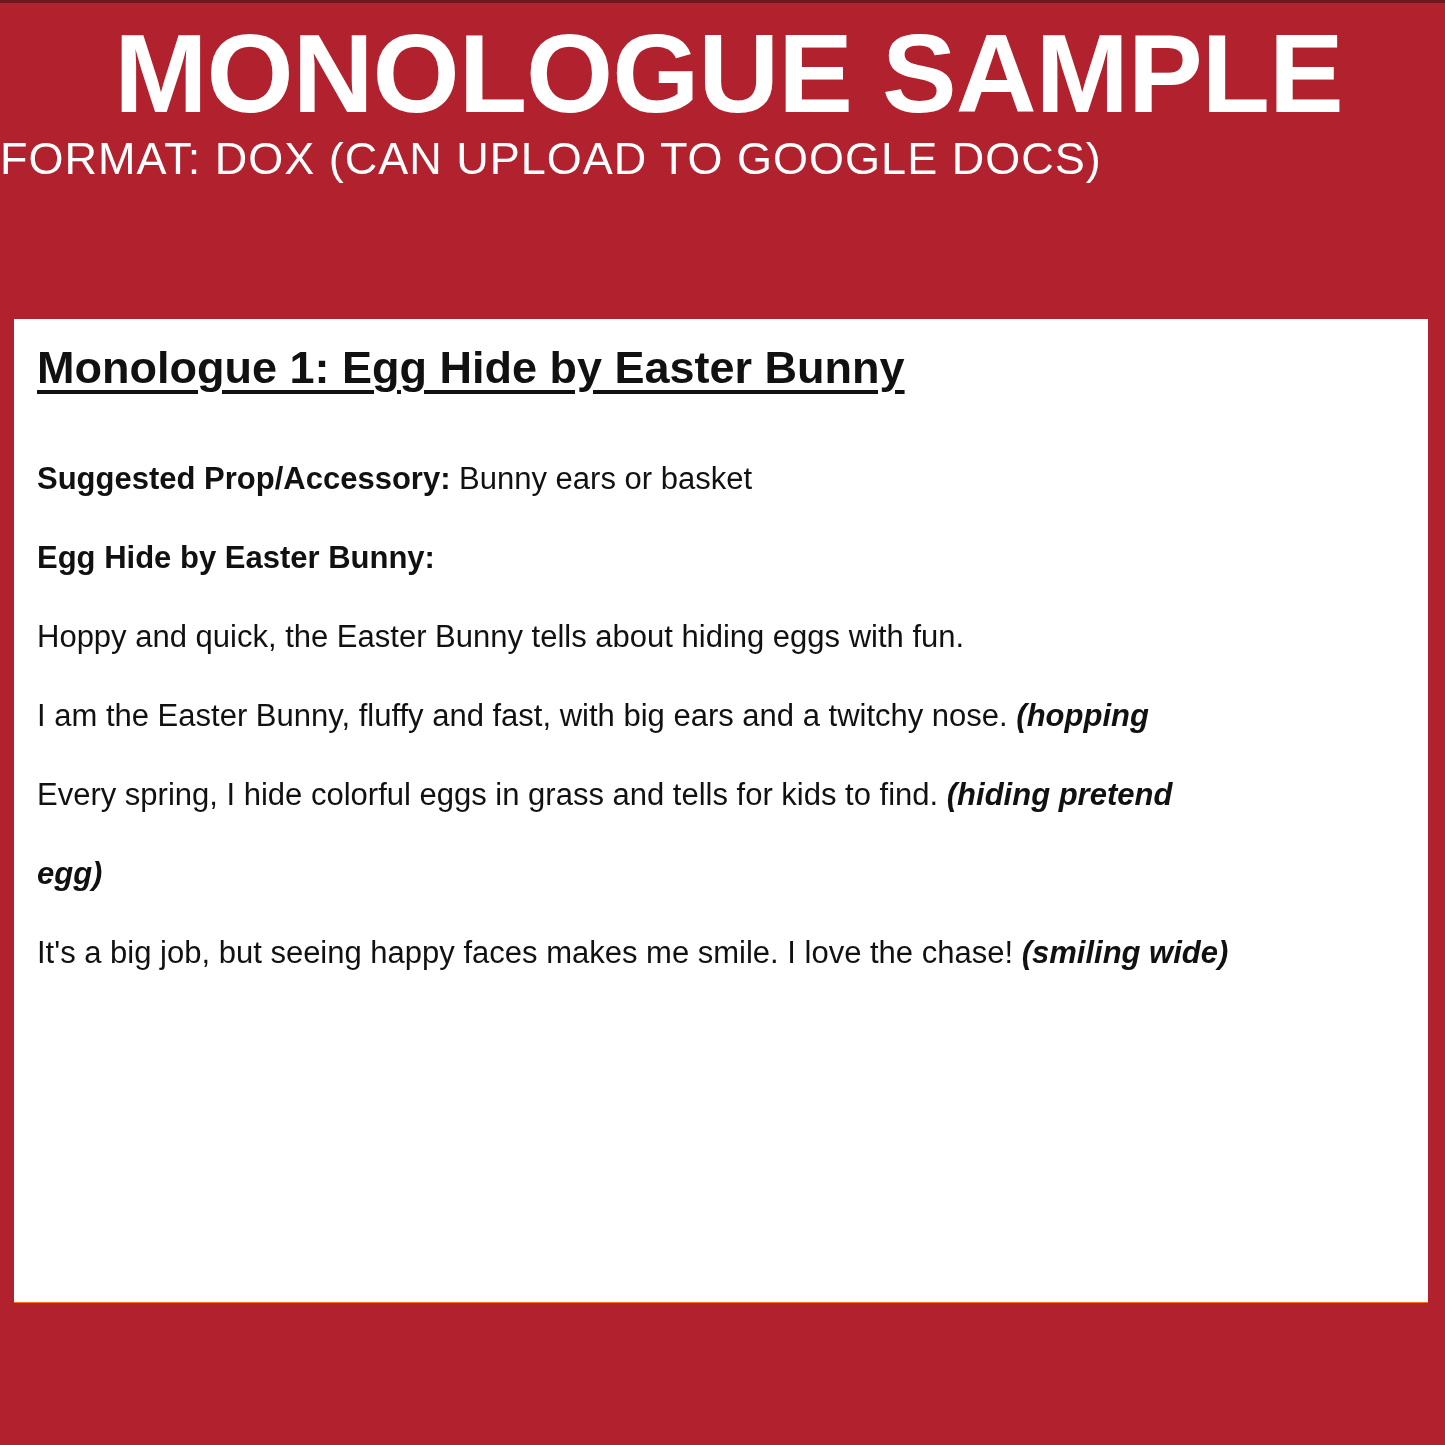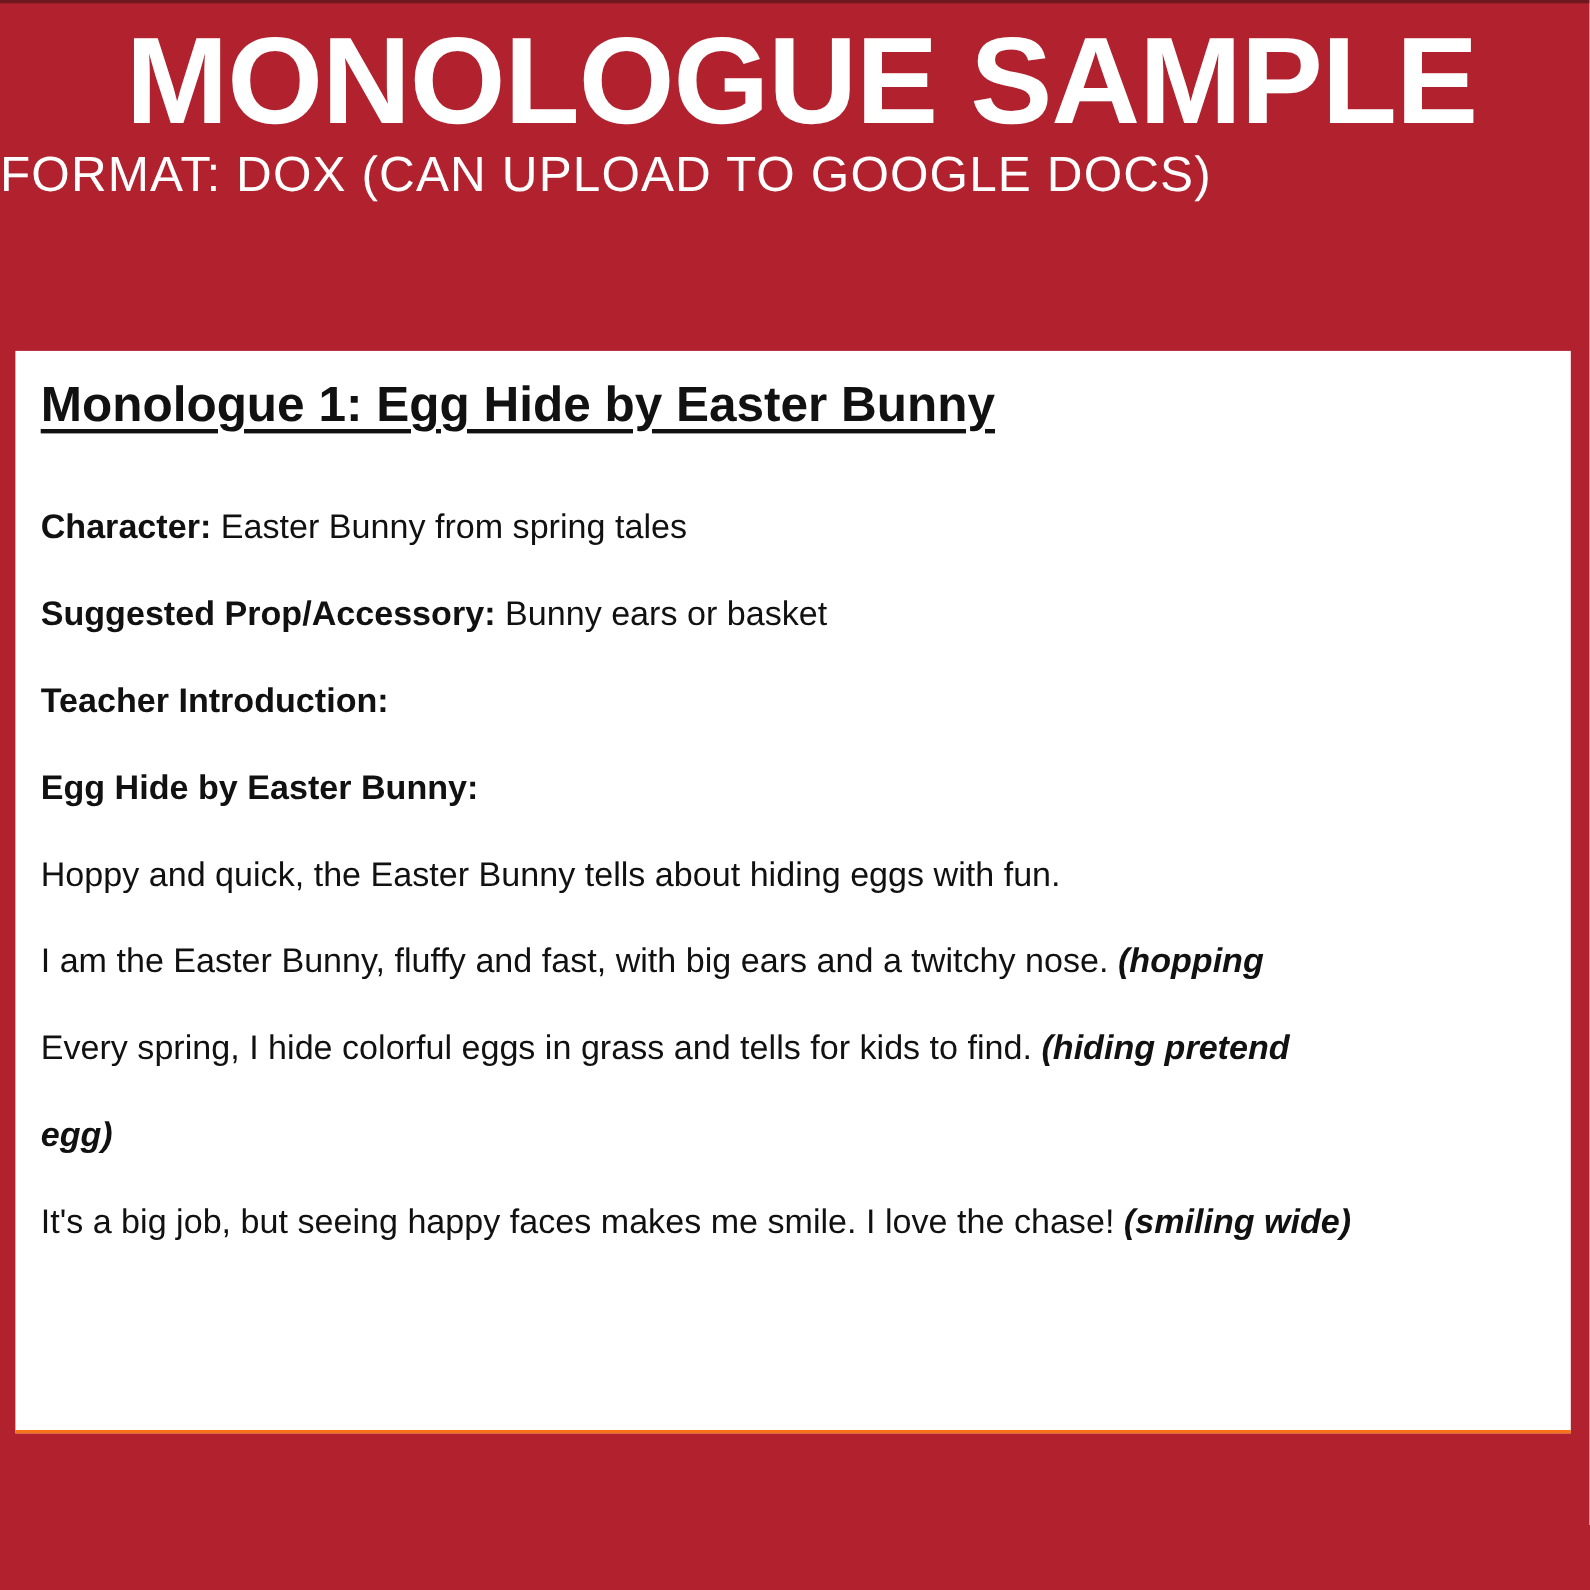--- a/index.html
+++ b/index.html
@@ -38,21 +38,21 @@
     letter-spacing:1px;
     white-space:nowrap;
   }
   .page {
     position:absolute;
     left:14px; top:319px;
     width:1414px; height:984px;
     background:#FFFFFF;
     box-sizing:border-box;
     padding:22px 20px 0 23px;
-    border-bottom:3px solid #f97316;
+    border-bottom:1px solid #f97316;
     overflow:hidden;
   }
   .doc-heading {
     margin:0;
     font-size:45px;
     font-weight:700;
     color:#111111;
     line-height:1.2;
     text-decoration:underline;
     text-decoration-thickness:4px;
@@ -78,27 +78,21 @@
   <div class="top-edge"></div>
 
   <div class="banner-title">MONOLOGUE SAMPLE</div>
   <div class="banner-subtitle">FORMAT: DOX (CAN UPLOAD TO GOOGLE DOCS)</div>
 
   <div class="page">
     <h1 class="doc-heading">Monologue 1: Egg Hide by Easter Bunny</h1>
 
     <div class="doc-lines">
       <div class="doc-line">
-        <span class="seg-bold">Character:</span><span class="seg-regular"> Easter Bunny from spring tales</span>
-      </div>
-      <div class="doc-line">
         <span class="seg-bold">Suggested Prop/Accessory:</span><span class="seg-regular"> Bunny ears or basket</span>
-      </div>
-      <div class="doc-line">
-        <span class="seg-bold">Teacher Introduction:</span>
       </div>
       <div class="doc-line">
         <span class="seg-bold">Egg Hide by Easter Bunny:</span>
       </div>
       <div class="doc-line">
         <span class="seg-regular">Hoppy and quick, the Easter Bunny tells about hiding eggs with fun.</span>
       </div>
       <div class="doc-line">
         <span class="seg-regular">I am the Easter Bunny, fluffy and fast, with big ears and a twitchy nose. </span><span class="seg-bi">(hopping</span>
       </div>

